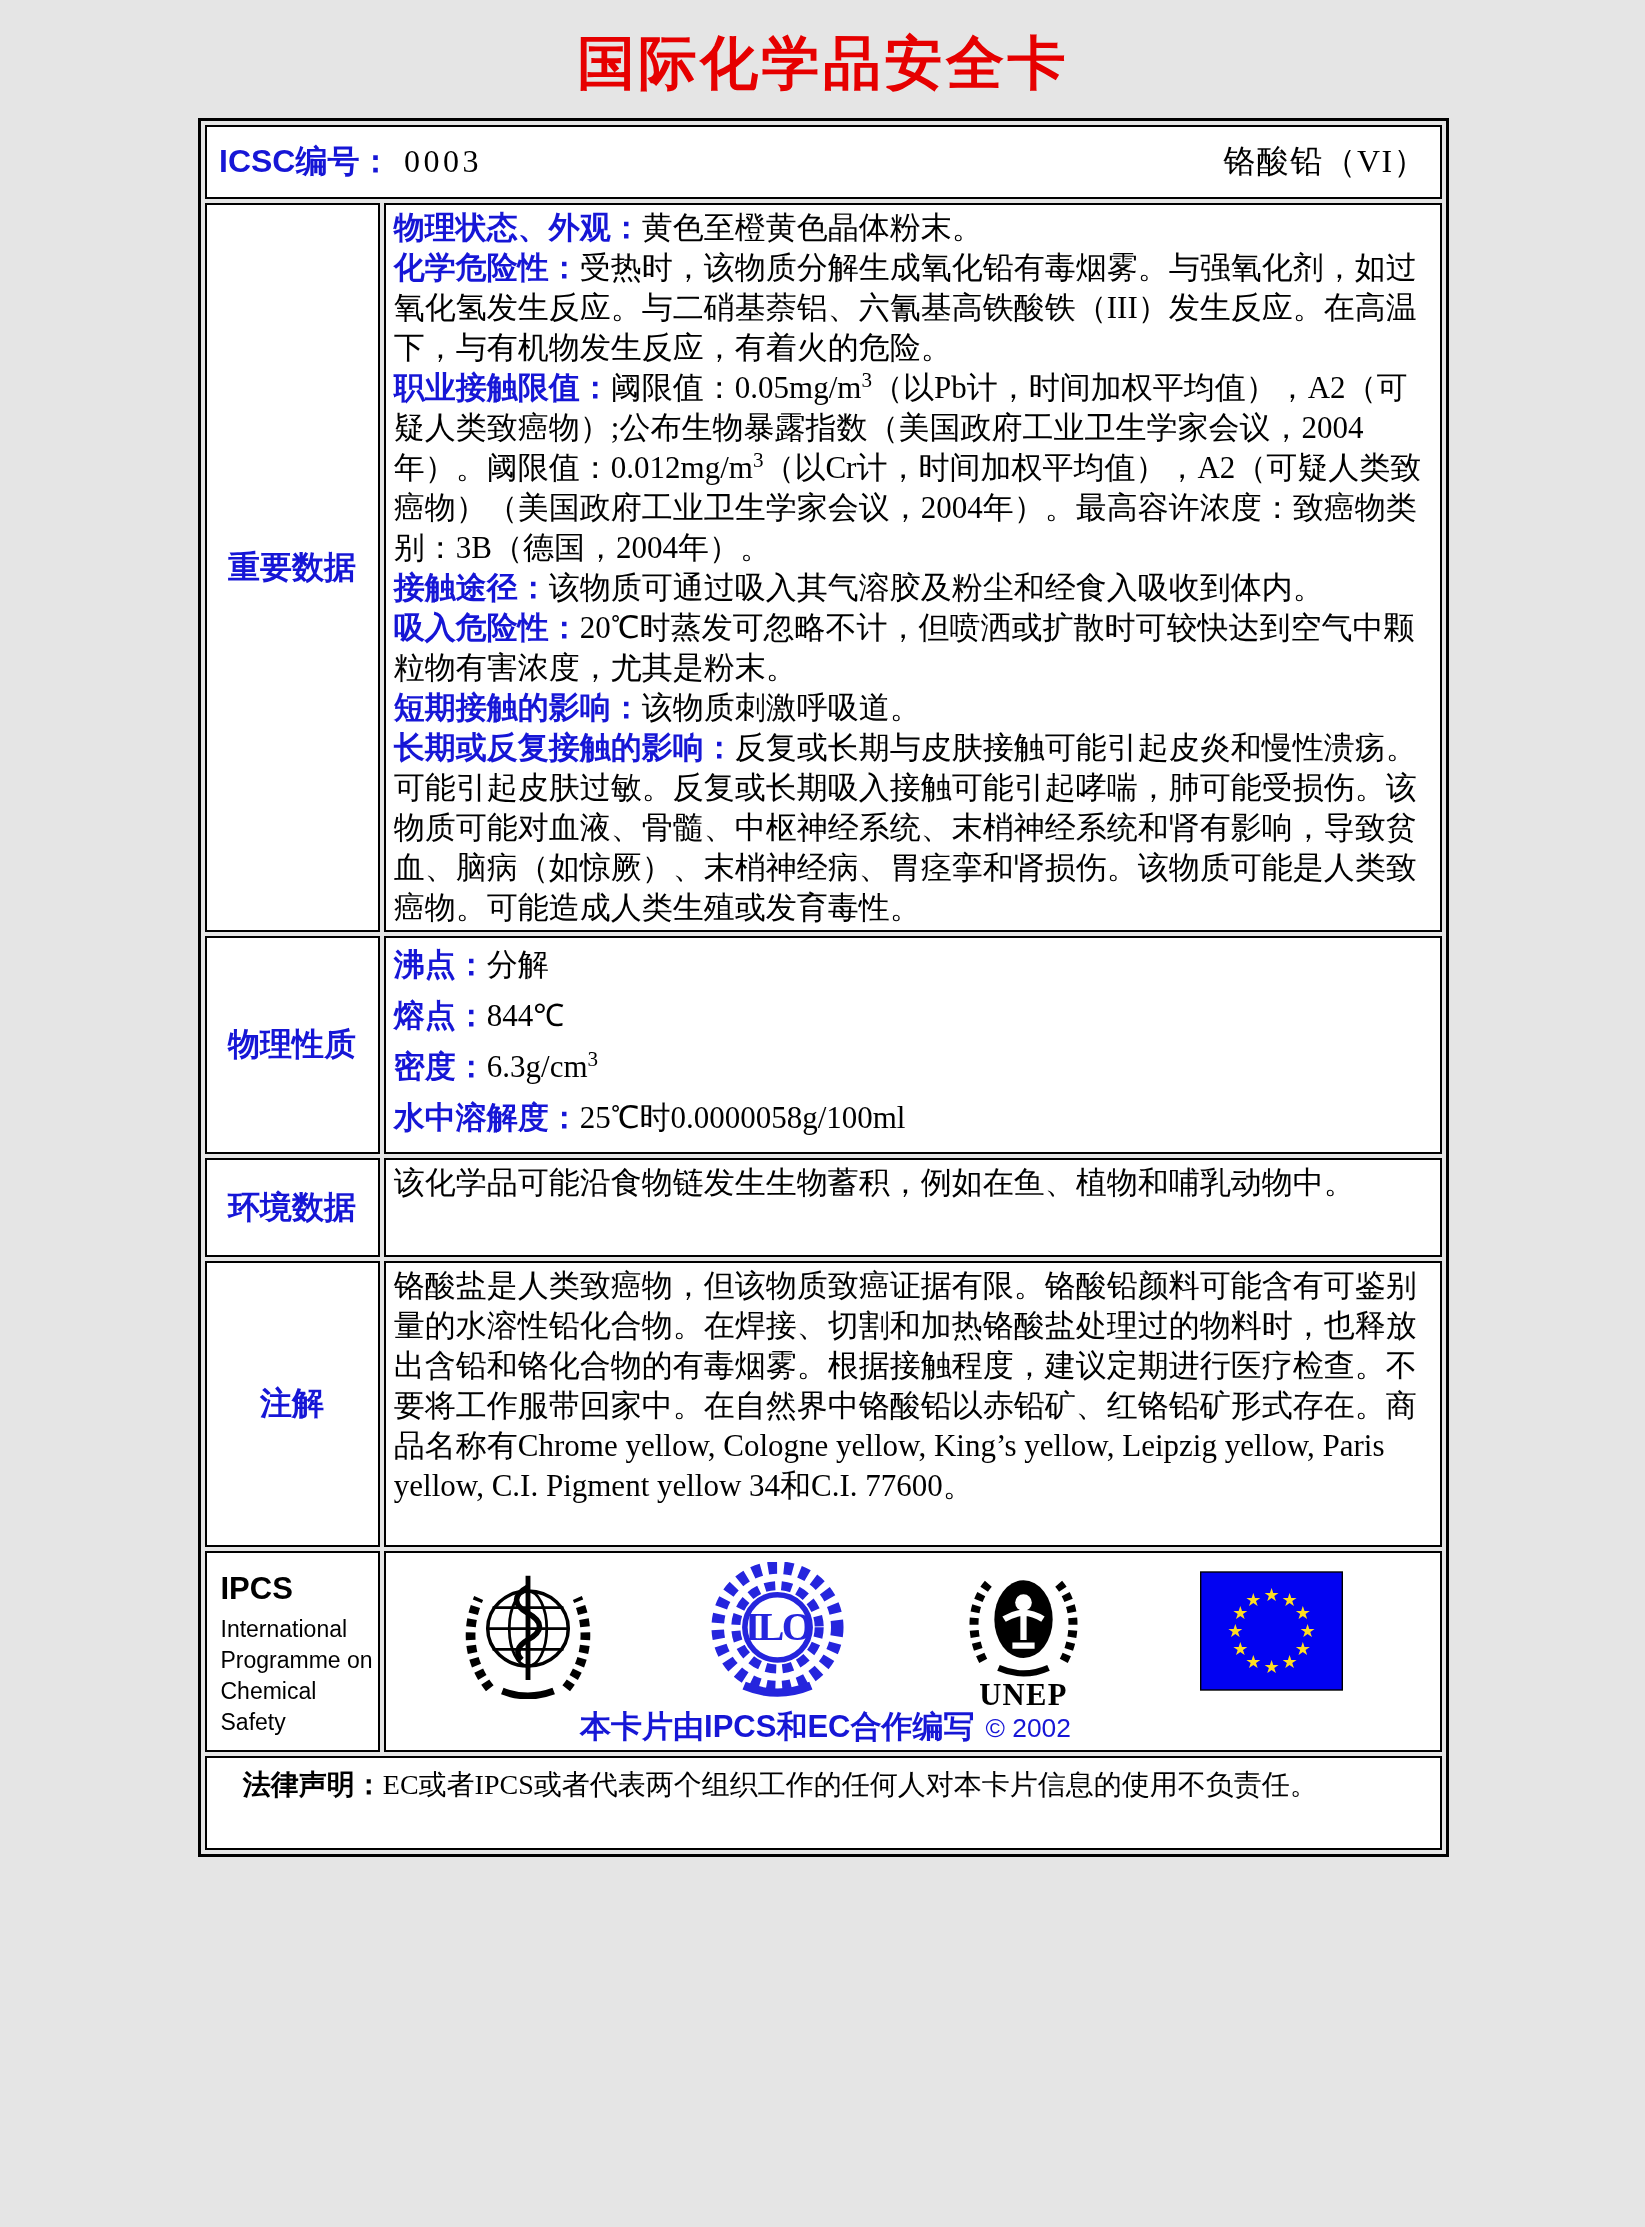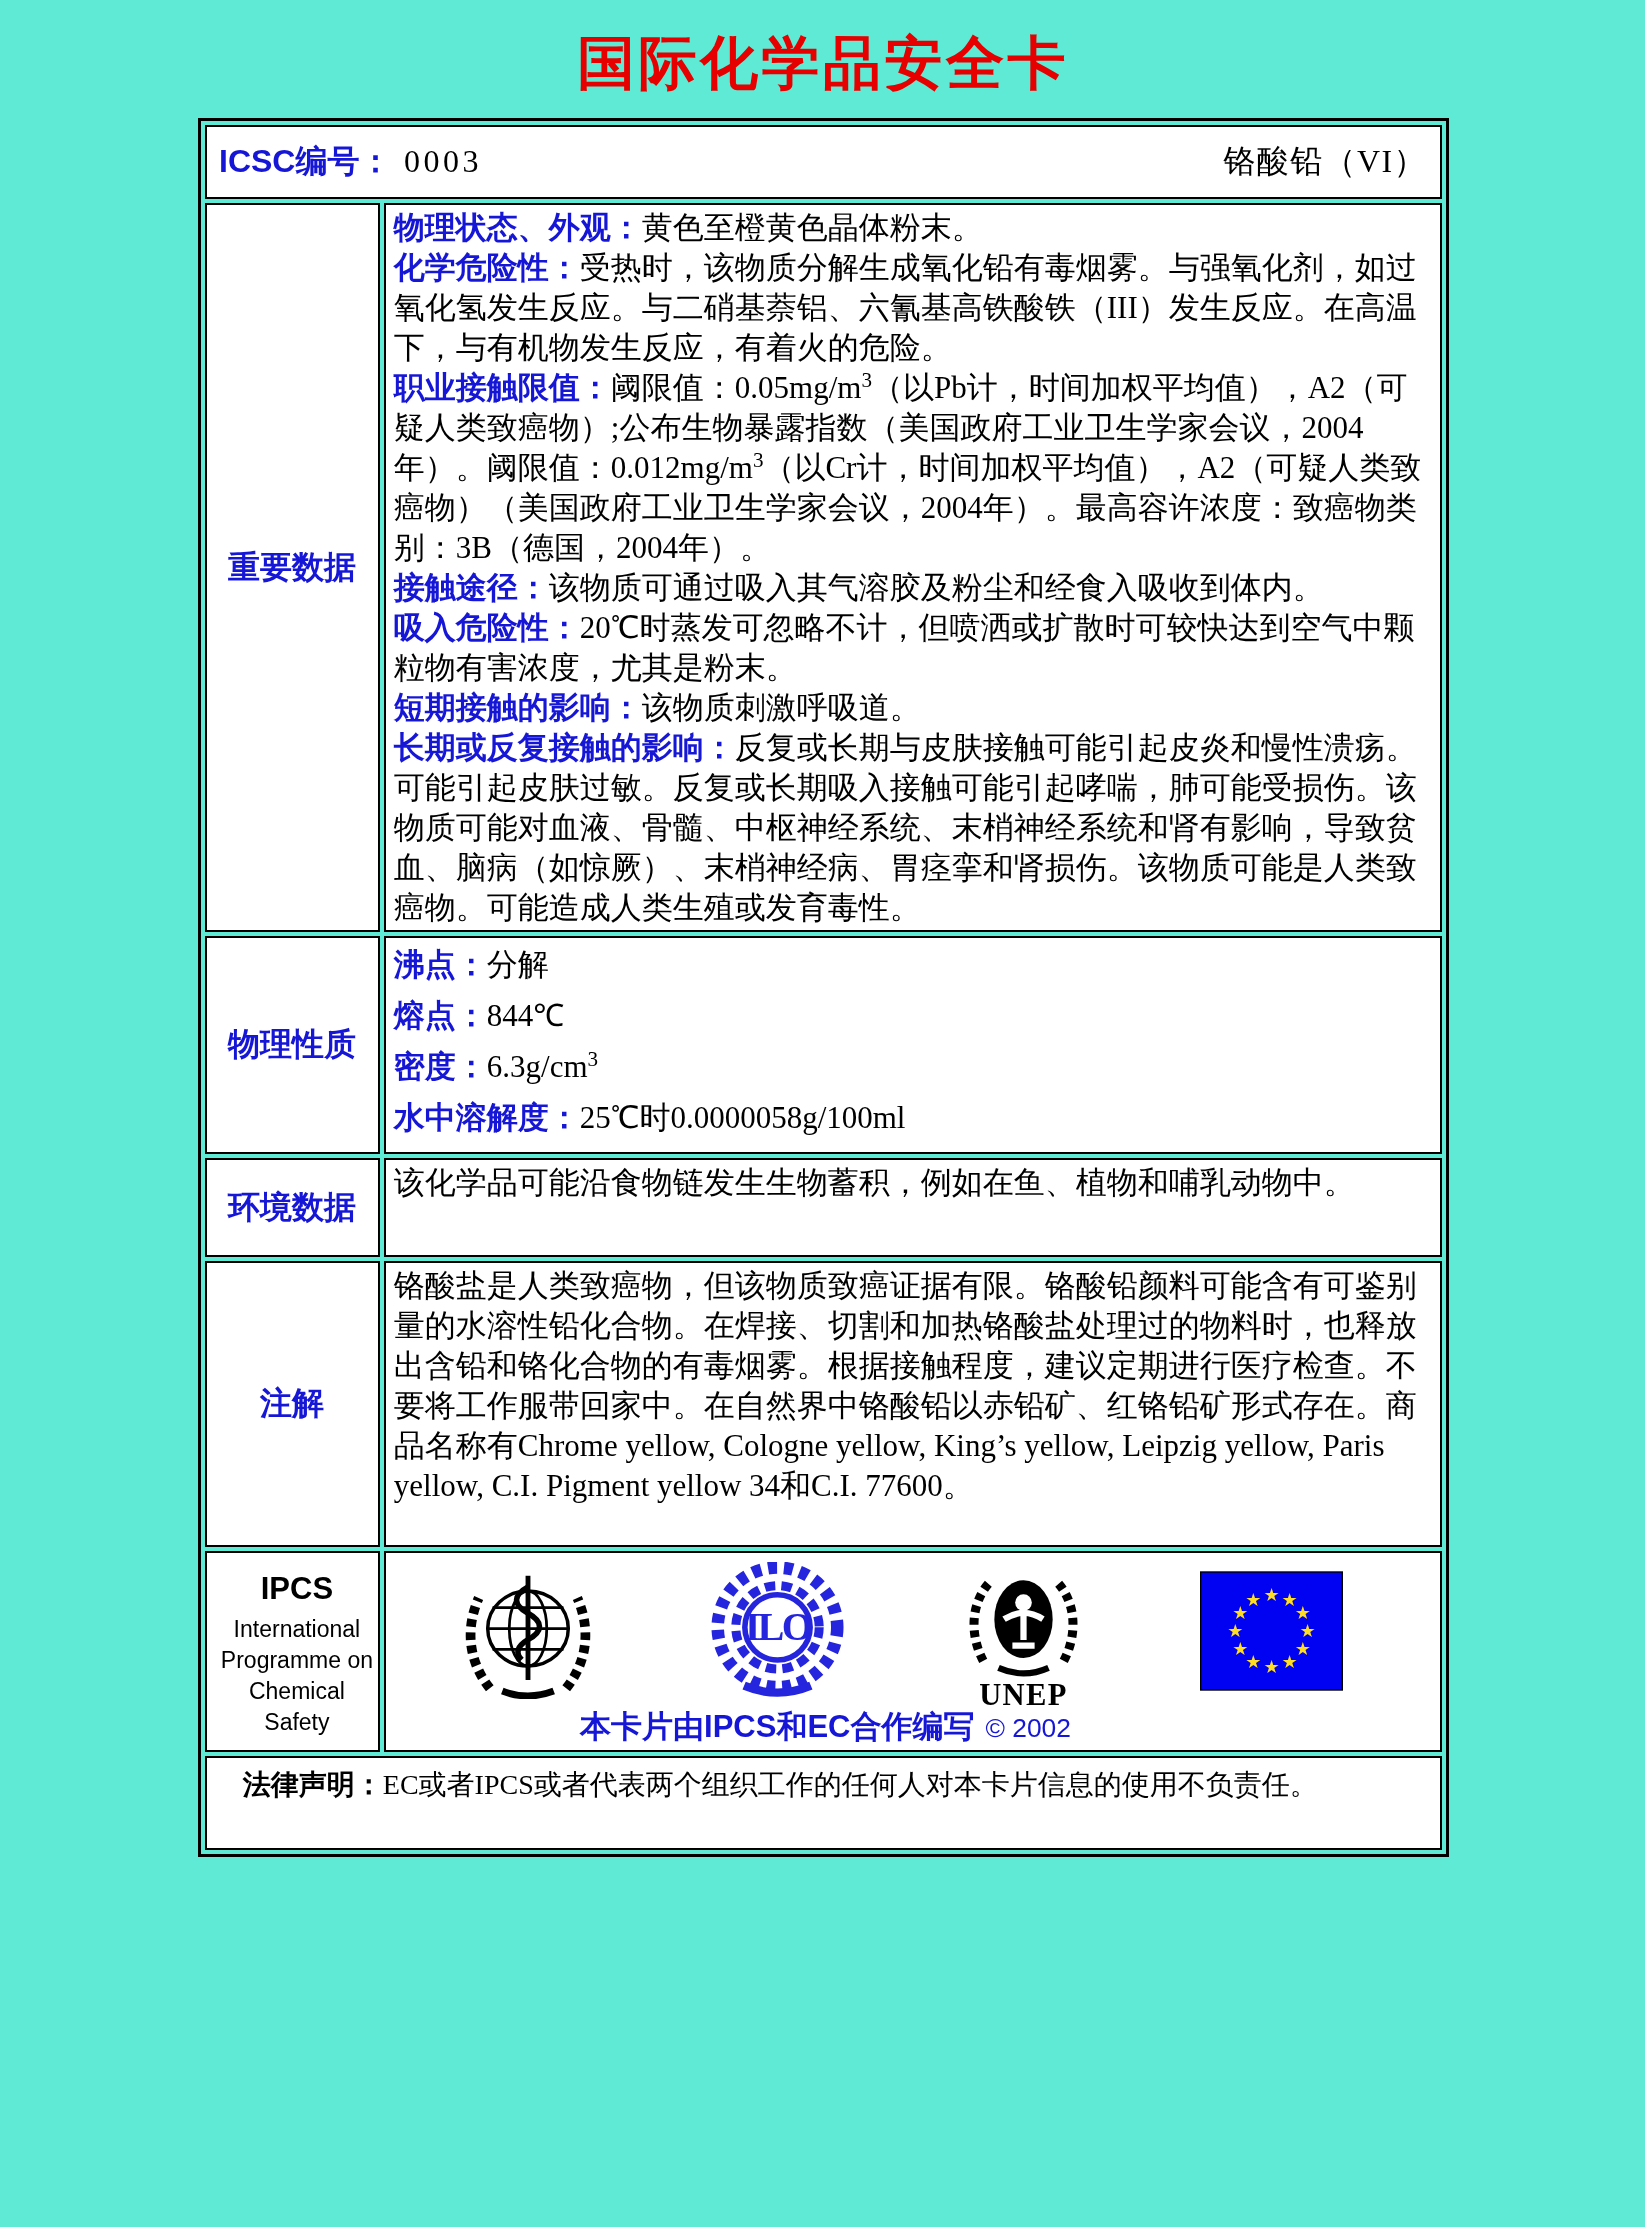--- a/index.html
+++ b/index.html
@@ -1,16 +1,16 @@
 <!DOCTYPE html>
 <html style="font-size:11px"><head>
 <meta charset="utf-8">
 <style>
   html,body{margin:0;padding:0;background:#ffffff;}
-  .page{position:relative;width:1646px;height:2227px;background:#5eead4;overflow:hidden;
+  .page{position:relative;width:1646px;height:2227px;background:#e5e5e5;overflow:hidden;
         font-family:"Liberation Serif",serif;color:#000;}
   .title{margin:25px 0 15.3px 0;text-align:center;
          font-family:"Liberation Sans",sans-serif;font-weight:bold;
          font-size:58px;letter-spacing:3.5px;color:#e60000;}
   table.card{width:1251px;margin:0 auto;border:3.5px solid #000;
              border-collapse:separate;border-spacing:4.9px;table-layout:fixed;}
   td{border:2.1px solid #000;vertical-align:top;padding:2.8px 8.3px;background:#fff;}
   td.label-cell{vertical-align:middle;text-align:center;padding:0;
                 font-family:"Liberation Sans",sans-serif;font-weight:bold;
                 font-size:32px;color:#1616d6;}
@@ -106,21 +106,21 @@
       <td class="label-cell" style="height:282px;">注解</td>
       <td class="content-cell">
         <div>
               <div class="para"><span>铬酸盐是人类致癌物，但该物质致癌证据有限。铬酸铅颜料可能含有可鉴别量的水溶性铅化合物。在焊接、切割和加热铬酸盐处理过的物料时，也释放出含铅和铬化合物的有毒烟雾。根据接触程度，建议定期进行医疗检查。不要将工作服带回家中。在自然界中铬酸铅以赤铅矿、红铬铅矿形式存在。商品名称有Chrome yellow, Cologne yellow, King’s yellow, Leipzig yellow, Paris yellow, C.I. Pigment yellow 34和C.I. 77600。</span></div>
             </div>
       </td>
     </tr>
 
 
     <tr>
-      <td class="ipcs-cell" style="height:179px;text-align:center;">
+      <td class="ipcs-cell" style="height:179px;">
         <div class="ipcs-title">IPCS</div>
         <div class="ipcs-sub">International</div>
         <div class="ipcs-sub">Programme on</div>
         <div class="ipcs-sub">Chemical Safety</div>
       </td>
       <td class="logos-cell">
         <div class="logos-row">
 
           <svg width="132" height="136" viewBox="0 0 190 195">
             <g fill="none" stroke="#000">

